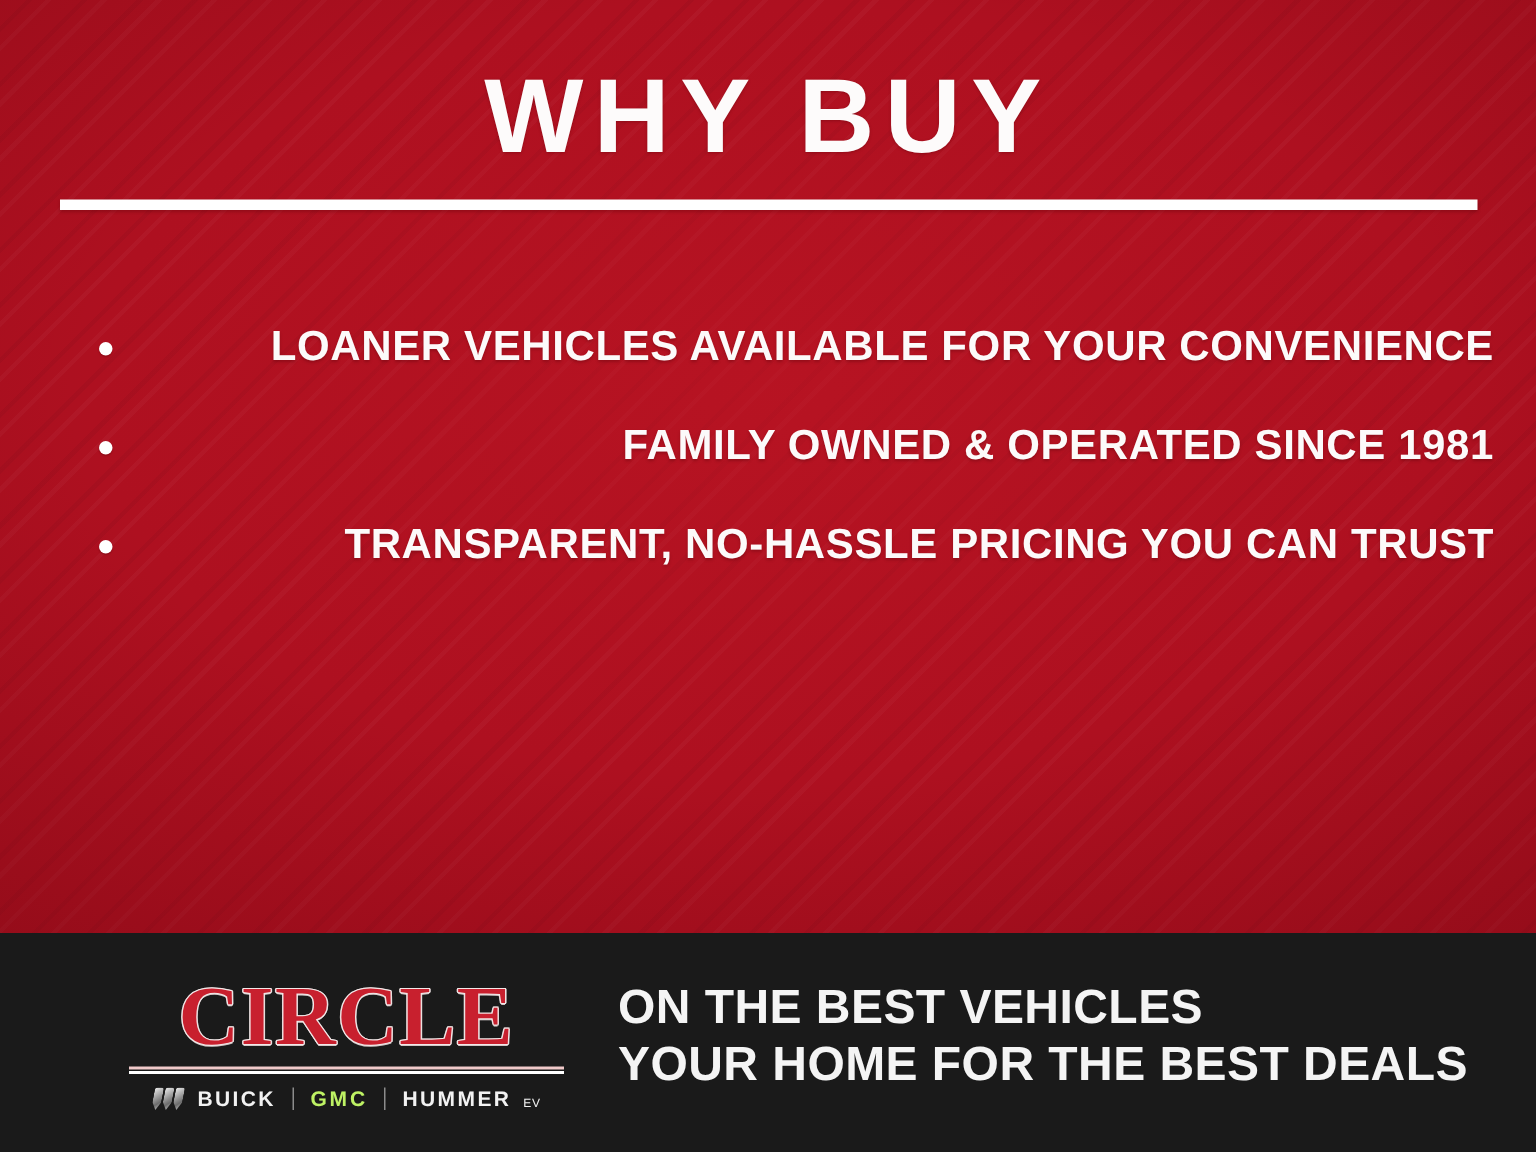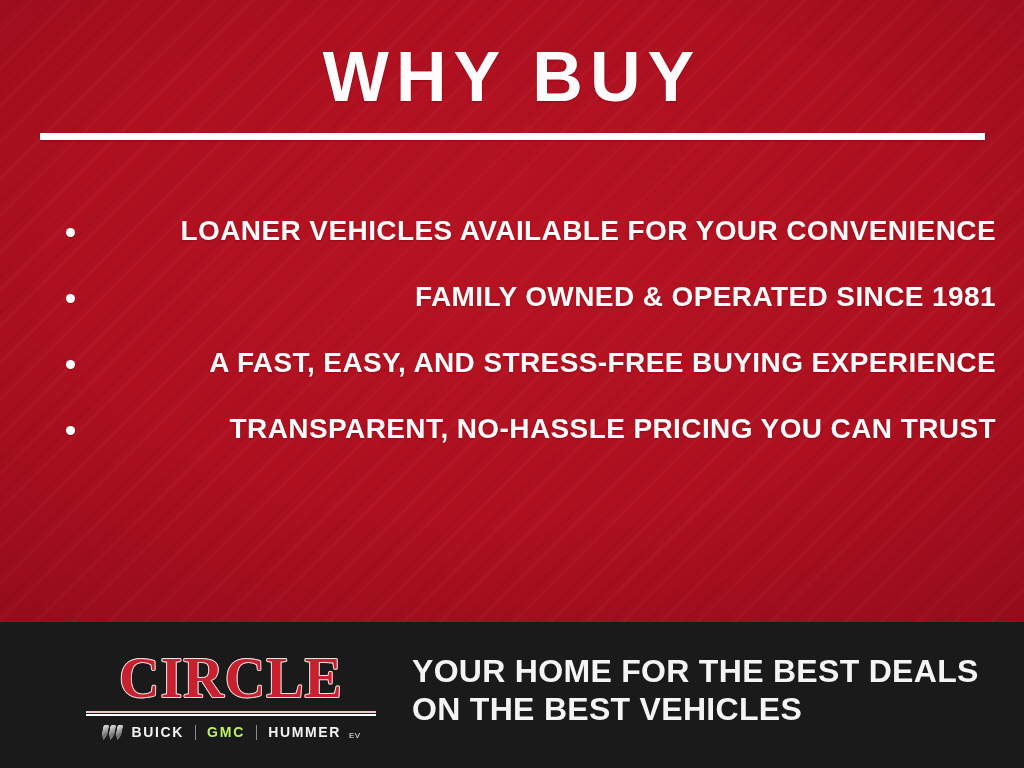--- a/index.html
+++ b/index.html
@@ -249,24 +249,20 @@
       <span class="bullet-dot"></span>
       <span class="bullet-text">LOANER VEHICLES AVAILABLE FOR YOUR CONVENIENCE</span>
     </div>
 
 
     <div class="bullet-item">
       <span class="bullet-dot"></span>
       <span class="bullet-text">FAMILY OWNED &amp; OPERATED SINCE 1981</span>
     </div>
 
-    <div class="bullet-item">
-      <span class="bullet-dot"></span>
-      <span class="bullet-text">A FAST, EASY, AND STRESS-FREE BUYING EXPERIENCE</span>
-    </div>
 
     <div class="bullet-item">
       <span class="bullet-dot"></span>
       <span class="bullet-text">TRANSPARENT, NO-HASSLE PRICING YOU CAN TRUST</span>
     </div>
 
   </div>
 
   <div class="footer"></div>
 
@@ -292,17 +288,17 @@
 
       <span class="brand-sep"></span>
 
       <span class="brand-word brand-hummer">HUMMER</span>
       <span class="brand-ev">EV</span>
 
     </div>
   </div>
 
   <div class="tagline">
+    <span class="tagline-line">ON THE BEST VEHICLES</span>
     <span class="tagline-line">YOUR HOME FOR THE BEST DEALS</span>
-    <span class="tagline-line">ON THE BEST VEHICLES</span>
   </div>
 
 </div>
 
 </body></html>

